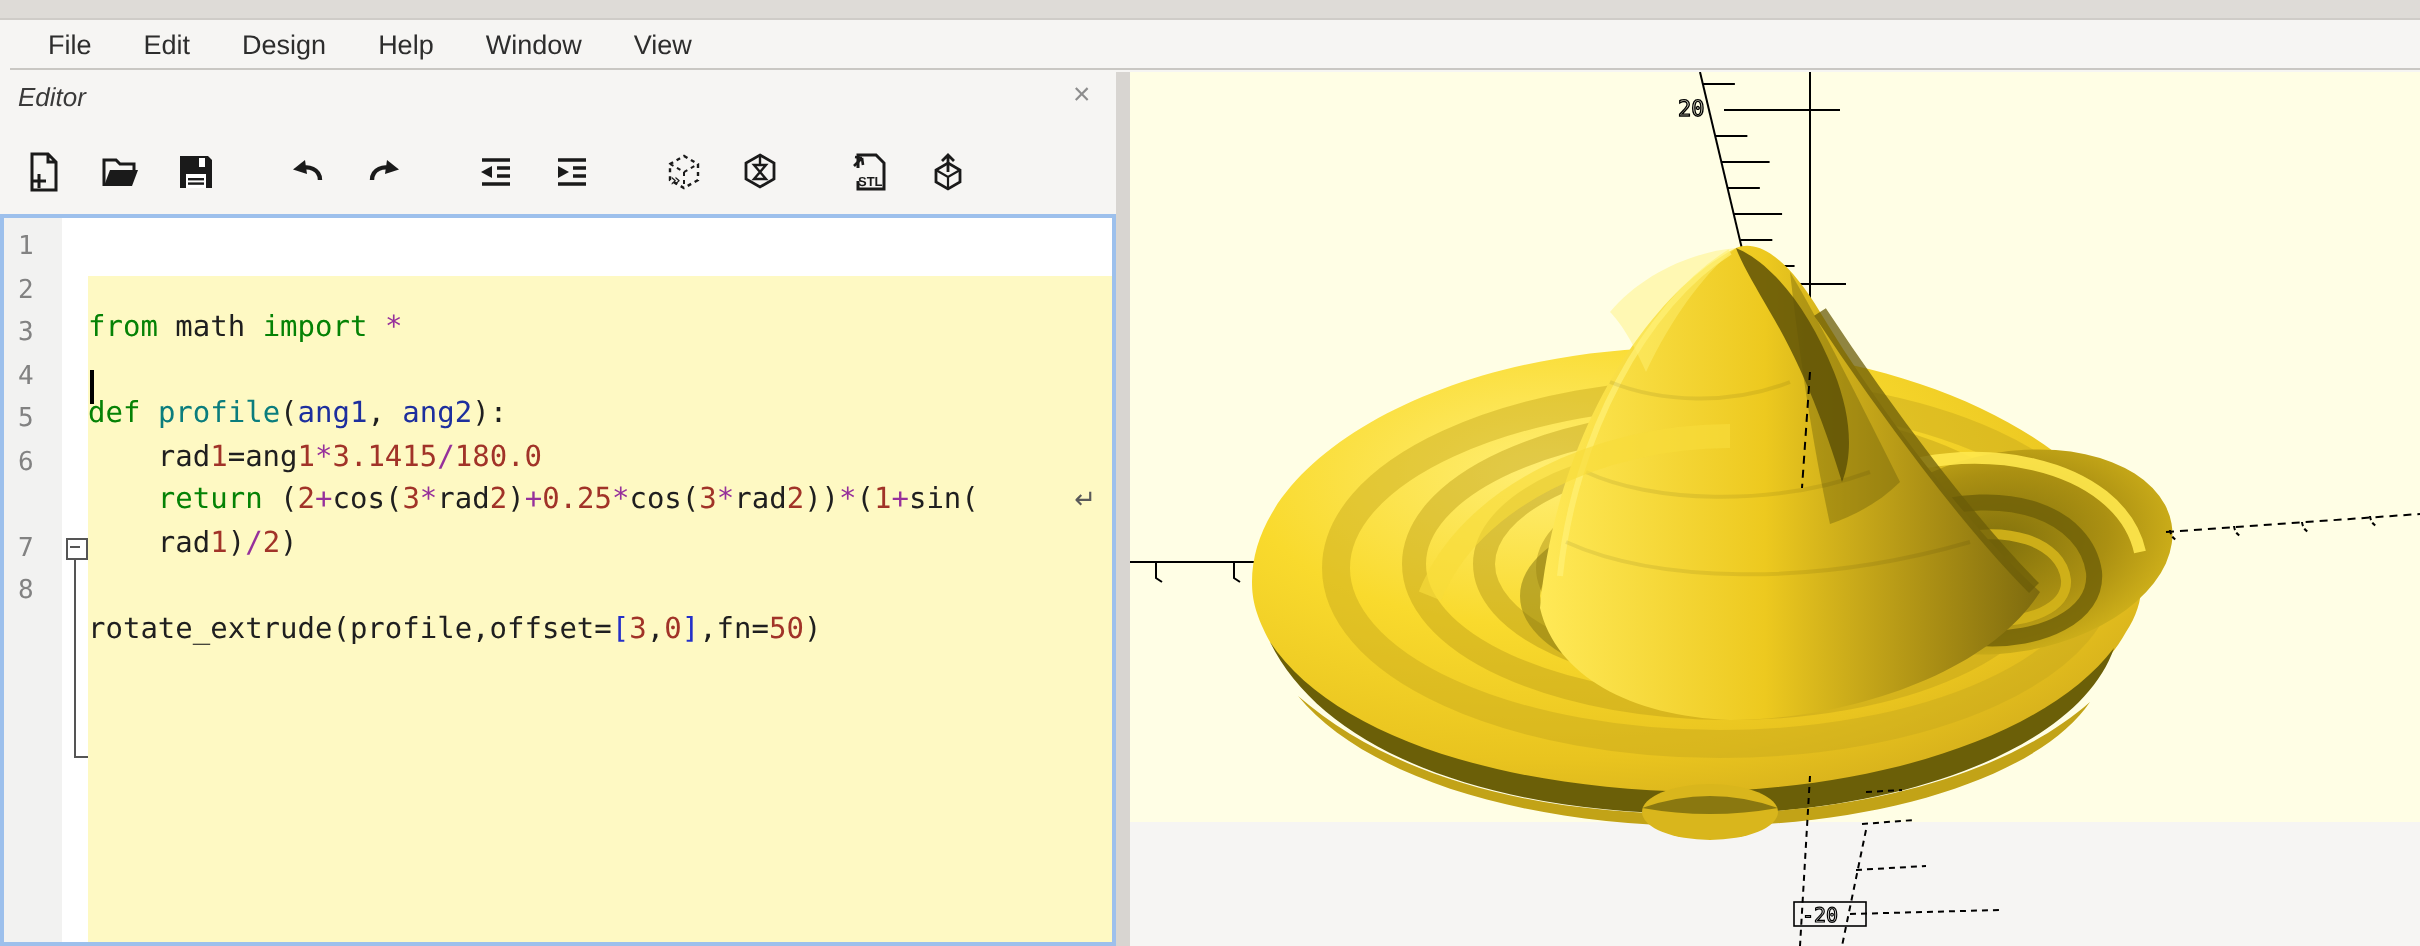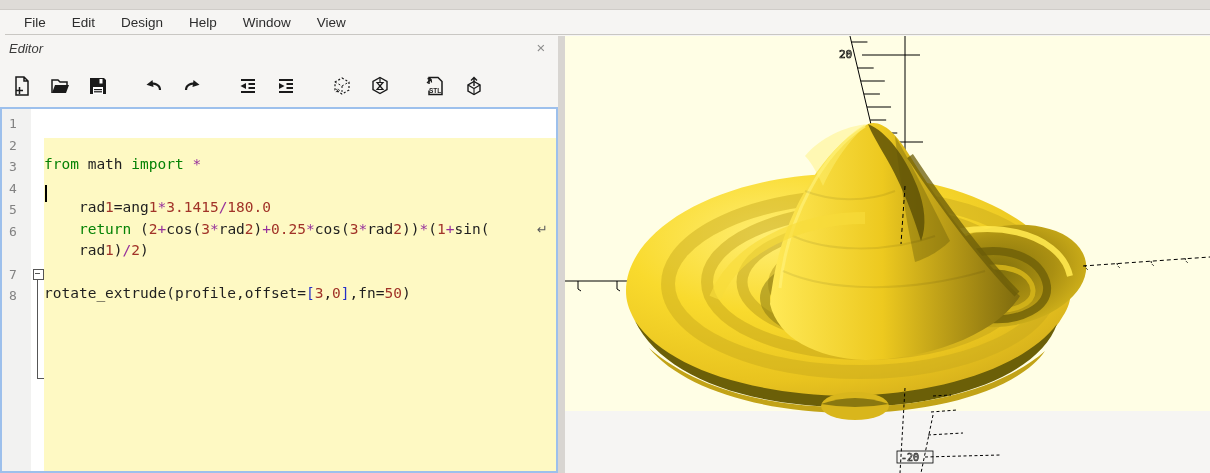--- a/index.html
+++ b/index.html
@@ -158,20 +158,21 @@
         <div class="gnum">5</div>
         <div class="gnum">6</div>
         <div class="gnum"></div>
         <div class="gnum">7</div>
         <div class="gnum">8</div>
       </div>
     <div class="foldcol"></div>
     <div class="codecol">
         <div class="crow"><span class="tok-kw">from</span><span class="tok-pl"> </span><span class="tok-id">math</span><span class="tok-pl"> </span><span class="tok-kw">import</span><span class="tok-pl"> </span><span class="tok-op">*</span></div>
         <div class="crow"></div>
+        <div class="crow"><span class="tok-kw">def</span><span class="tok-pl"> </span><span class="tok-fn">profile</span><span class="tok-pl">(</span><span class="tok-param">ang1</span><span class="tok-pl">, </span><span class="tok-param">ang2</span><span class="tok-pl">):</span></div>
         <div class="crow"><span class="tok-pl">    rad</span><span class="tok-num">1</span><span class="tok-pl">=ang</span><span class="tok-num">1</span><span class="tok-op">*</span><span class="tok-num">3.1415</span><span class="tok-op">/</span><span class="tok-num">180.0</span></div>
         <div class="crow"><span class="tok-pl">    </span><span class="tok-kw">return</span><span class="tok-pl"> (</span><span class="tok-num">2</span><span class="tok-op">+</span><span class="tok-id">cos</span><span class="tok-pl">(</span><span class="tok-num">3</span><span class="tok-op">*</span><span class="tok-pl">rad</span><span class="tok-num">2</span><span class="tok-pl">)</span><span class="tok-op">+</span><span class="tok-num">0.25</span><span class="tok-op">*</span><span class="tok-id">cos</span><span class="tok-pl">(</span><span class="tok-num">3</span><span class="tok-op">*</span><span class="tok-pl">rad</span><span class="tok-num">2</span><span class="tok-pl">))</span><span class="tok-op">*</span><span class="tok-pl">(</span><span class="tok-num">1</span><span class="tok-op">+</span><span class="tok-id">sin</span><span class="tok-pl">(</span><span class="wrapind">↵</span></div>
         <div class="crow"><span class="tok-pl">    rad</span><span class="tok-num">1</span><span class="tok-pl">)</span><span class="tok-op">/</span><span class="tok-num">2</span><span class="tok-pl">)</span></div>
         <div class="crow"></div>
         <div class="crow"><span class="tok-pl">rotate_extrude(profile,offset=</span><span class="tok-brk">[</span><span class="tok-num">3</span><span class="tok-pl">,</span><span class="tok-num">0</span><span class="tok-brk">]</span><span class="tok-pl">,fn=</span><span class="tok-num">50</span><span class="tok-pl">)</span></div>
       </div>
     <div class="fold-box"></div>
     <div class="fold-line"></div>
     <div class="fold-foot"></div>
     <div class="caret"></div>

